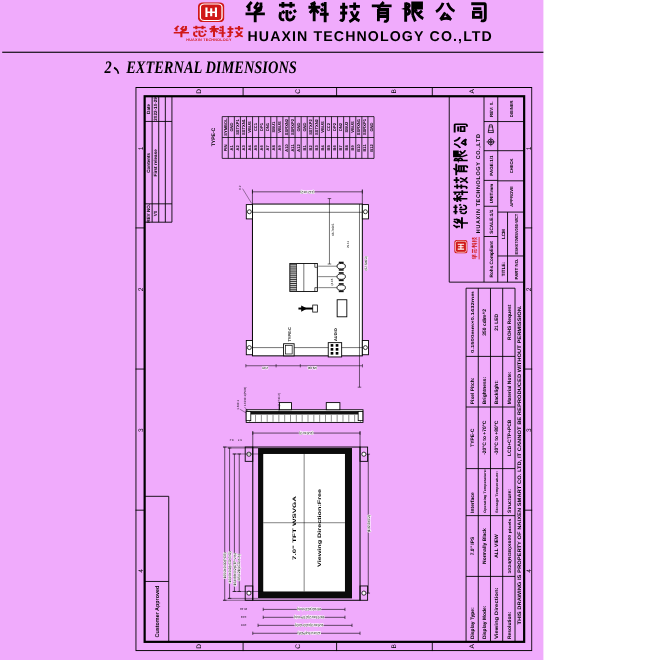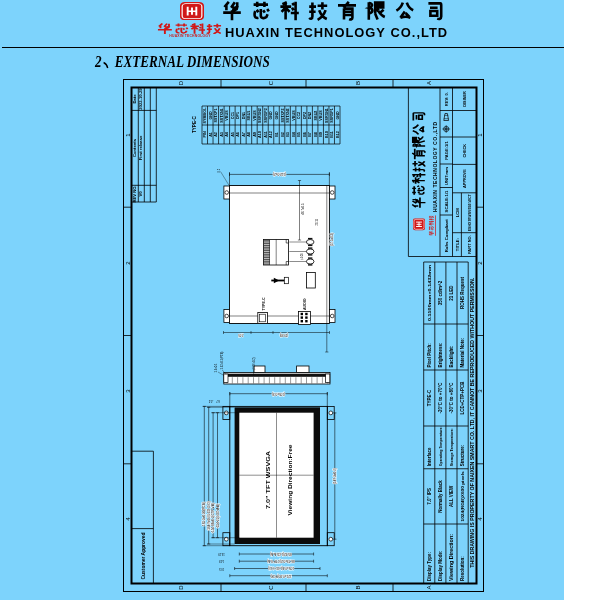--- a/index.html
+++ b/index.html
@@ -1,14 +1,14 @@
 <!DOCTYPE html>
 <html><head><meta charset="utf-8"><style>
 html,body{margin:0;padding:0;background:#fff}
-#page{position:relative;width:564px;height:600px;background:#7dd3fc;overflow:hidden;font-family:"Liberation Sans",sans-serif}
+#page{position:relative;width:494px;height:600px;background:#f0abfc;overflow:hidden;font-family:"Liberation Sans",sans-serif}
 .abs{position:absolute}
 </style></head><body>
 <div id="page">
 <svg width="0" height="0" style="position:absolute">
       <defs>
 <g id="c-hua">
           <path d="M34,4 L12,30 M22,18 V46 M64,6 L46,32 M46,26 C56,38 72,36 80,22 M76,6 V32 C76,44 62,48 50,44 M6,58 H94 M50,46 V96" fill="none"></path>
         </g>
 <g id="c-xin">
           <path d="M14,18 H86 M32,4 V30 M68,4 V30 M22,50 C14,76 22,88 38,84 M30,44 L38,56 M50,40 V72 C50,86 66,90 78,80 L84,66 M62,46 L70,58 M82,40 L90,52" fill="none"></path>

